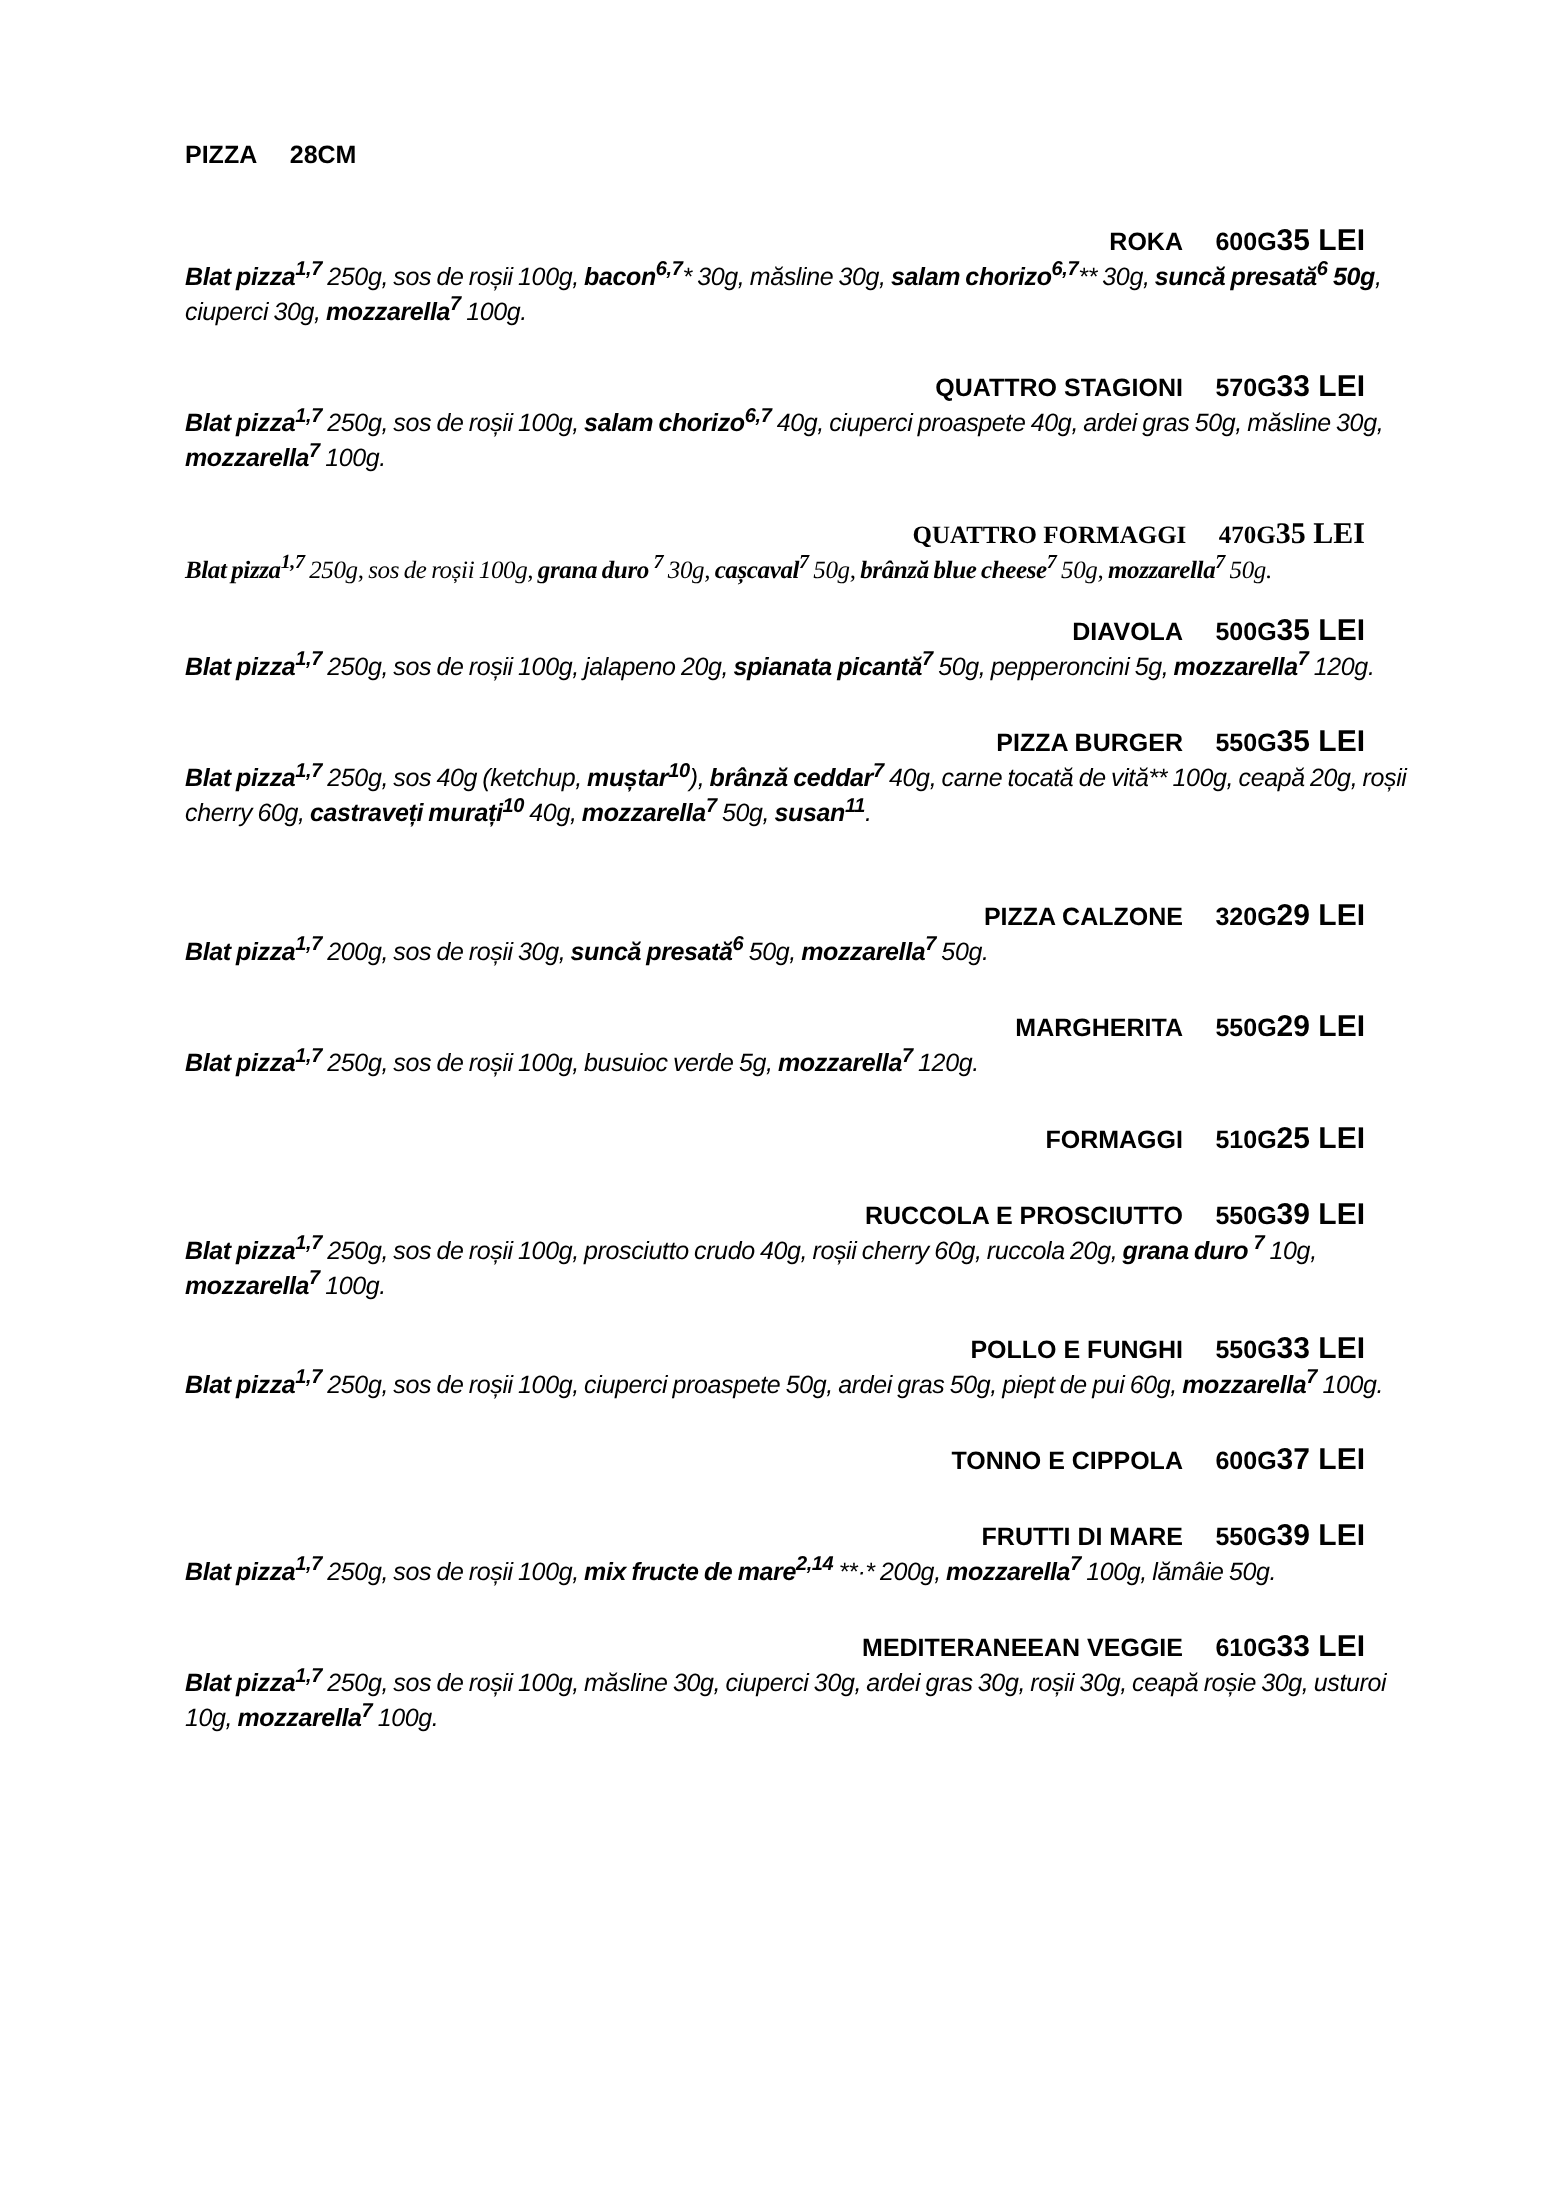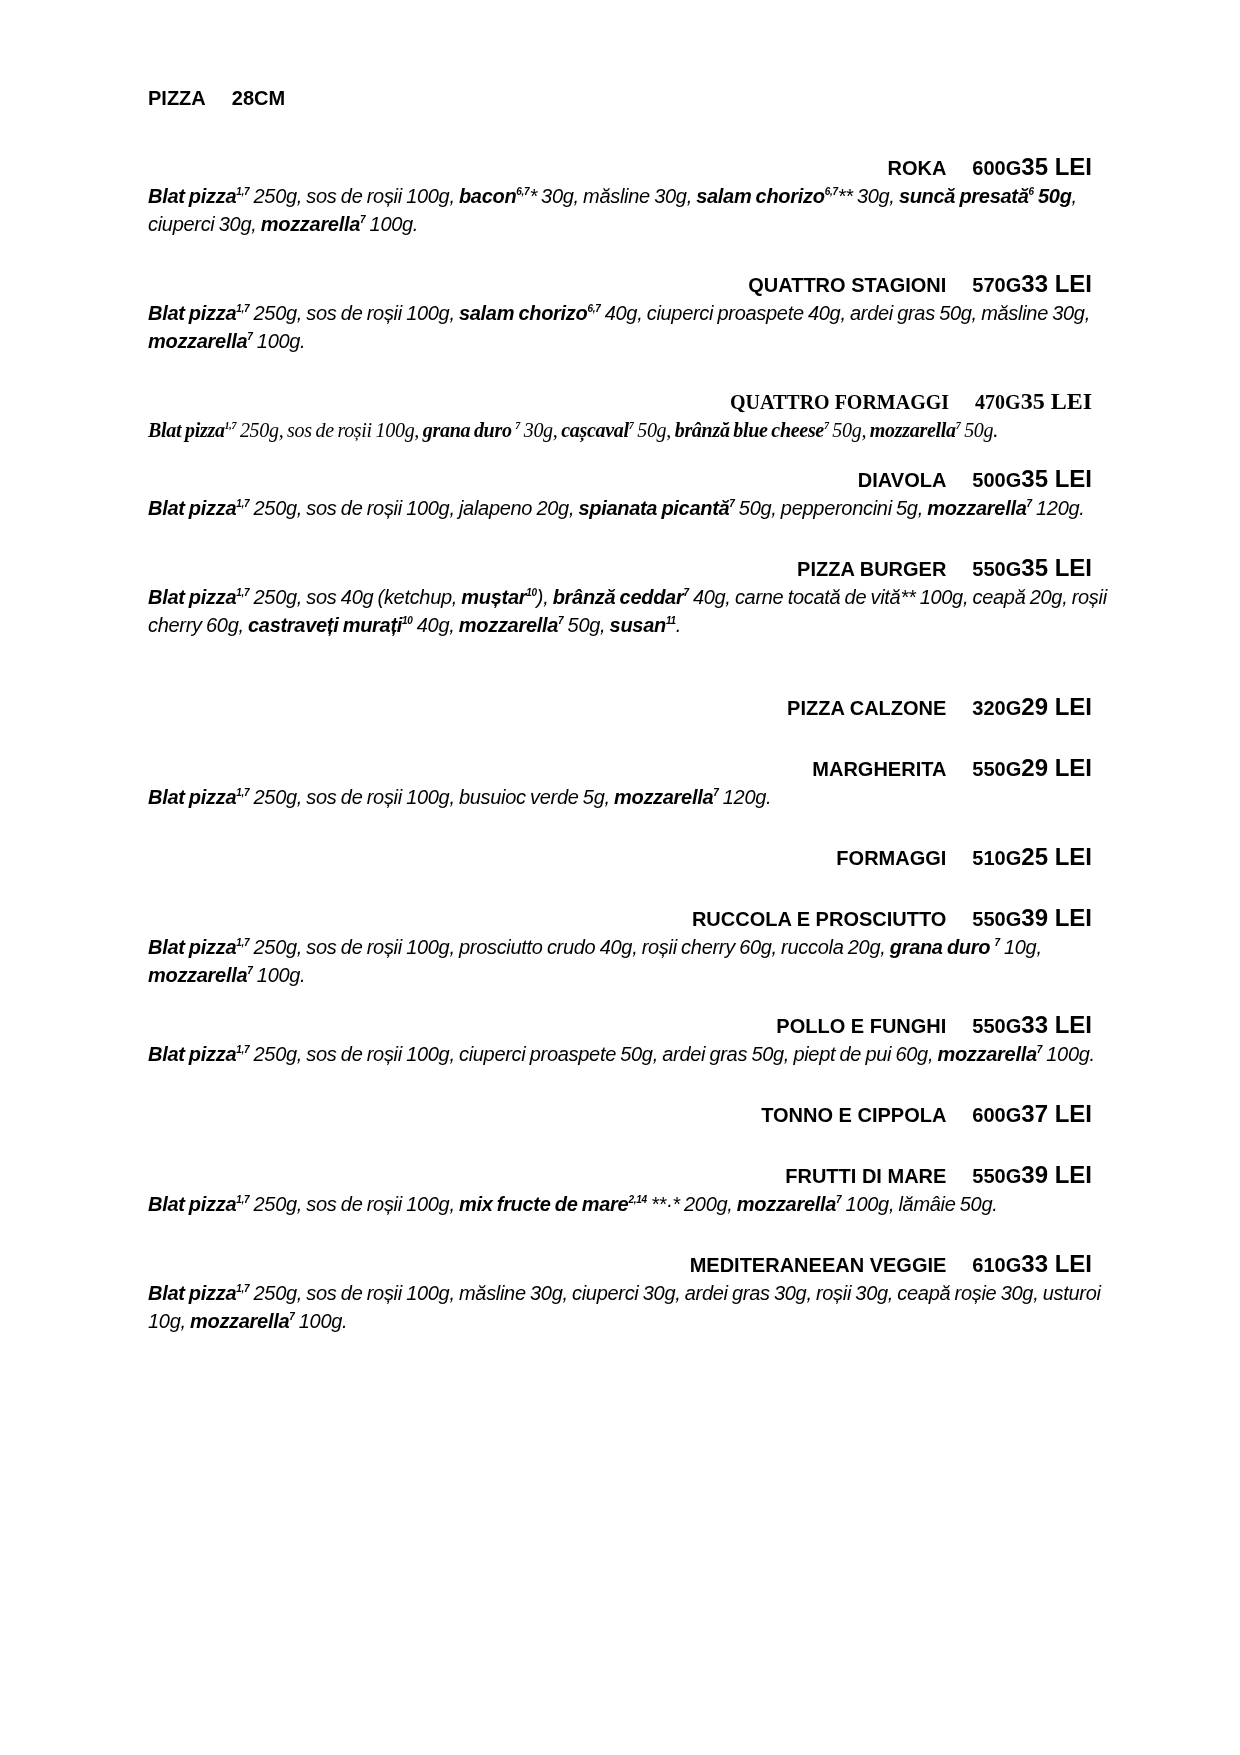--- a/index.html
+++ b/index.html
@@ -8,21 +8,21 @@
     height: 1755px;
     background: #ffffff;
     color: #000000;
     font-family: "Liberation Sans", sans-serif;
     overflow: hidden;
   }
   .page {
     box-sizing: border-box;
     width: 1240px;
     height: 1755px;
-    padding: 84px 100px 0 148px;
+    padding: 110px 100px 0 148px;
   }
   .page-title {
     font-size: 20px;
     font-weight: bold;
     line-height: 28px;
     margin: 0 0 41px 0;
     white-space: pre;
   }
   .name-gap { display: inline-block; width: 26px; }
   .item { margin: 0 0 32px 0; }
@@ -51,21 +51,21 @@
   .item-desc {
     margin: 0;
     font-size: 20px;
     font-style: italic;
     line-height: 28px;
     letter-spacing: -0.3px;
     word-spacing: -1px;
   }
   .item-desc .b { font-weight: bold; }
   .item-desc sup {
-    font-size: 10px;
+    font-size: 16px;
     line-height: 0;
     vertical-align: super;
   }
 </style>
 </head>
 <body>
 
 <main class="page">
   <h1 class="page-title"><span>PIZZA</span><span class="name-gap"></span><span>28CM</span></h1>
   <section>
@@ -107,20 +107,21 @@
       <div class="item-price">35 LEI</div>
     </div>
     <p class="item-desc"><span class="b">Blat pizza</span><sup class="b">1,7</sup><span> 250g, sos 40g (ketchup, </span><span class="b">muștar</span><sup class="b">10</sup><span>), </span><span class="b">brânză ceddar</span><sup class="b">7</sup><span> 40g, carne tocată de vită** 100g, ceapă 20g, roșii cherry 60g, </span><span class="b">castraveți murați</span><sup class="b">10</sup><span> 40g, </span><span class="b">mozzarella</span><sup class="b">7</sup><span> 50g, </span><span class="b">susan</span><sup class="b">11</sup><span>.</span></p>
   </article>
 
   <article class="item">
     <div class="item-row">
       <h2 class="item-title"><span class="nm">PIZZA CALZONE</span><span class="name-gap"></span><span class="wt">320G</span></h2>
       <div class="item-price">29 LEI</div>
     </div>
+    <p class="item-desc"><span class="b">Blat pizza</span><sup class="b">1,7</sup><span> 200g, sos de roșii 30g, </span><span class="b">suncă presată</span><sup class="b">6</sup><span> 50g, </span><span class="b">mozzarella</span><sup class="b">7</sup><span> 50g.</span></p>
   </article>
 
   <article class="item">
     <div class="item-row">
       <h2 class="item-title"><span class="nm">MARGHERITA</span><span class="name-gap"></span><span class="wt">550G</span></h2>
       <div class="item-price">29 LEI</div>
     </div>
     <p class="item-desc"><span class="b">Blat pizza</span><sup class="b">1,7</sup><span> 250g, sos de roșii 100g, busuioc verde 5g, </span><span class="b">mozzarella</span><sup class="b">7</sup><span> 120g.</span></p>
   </article>
 

